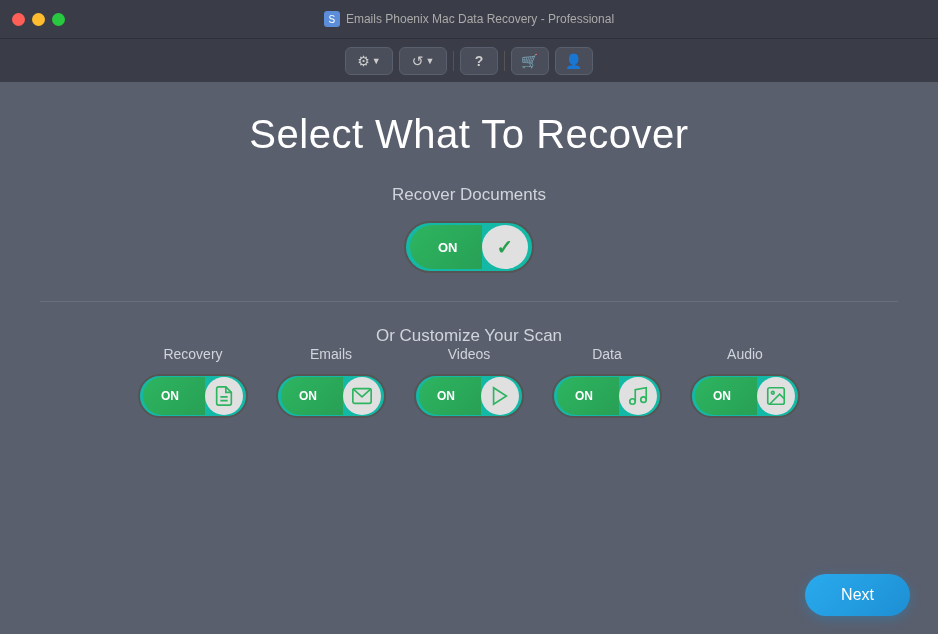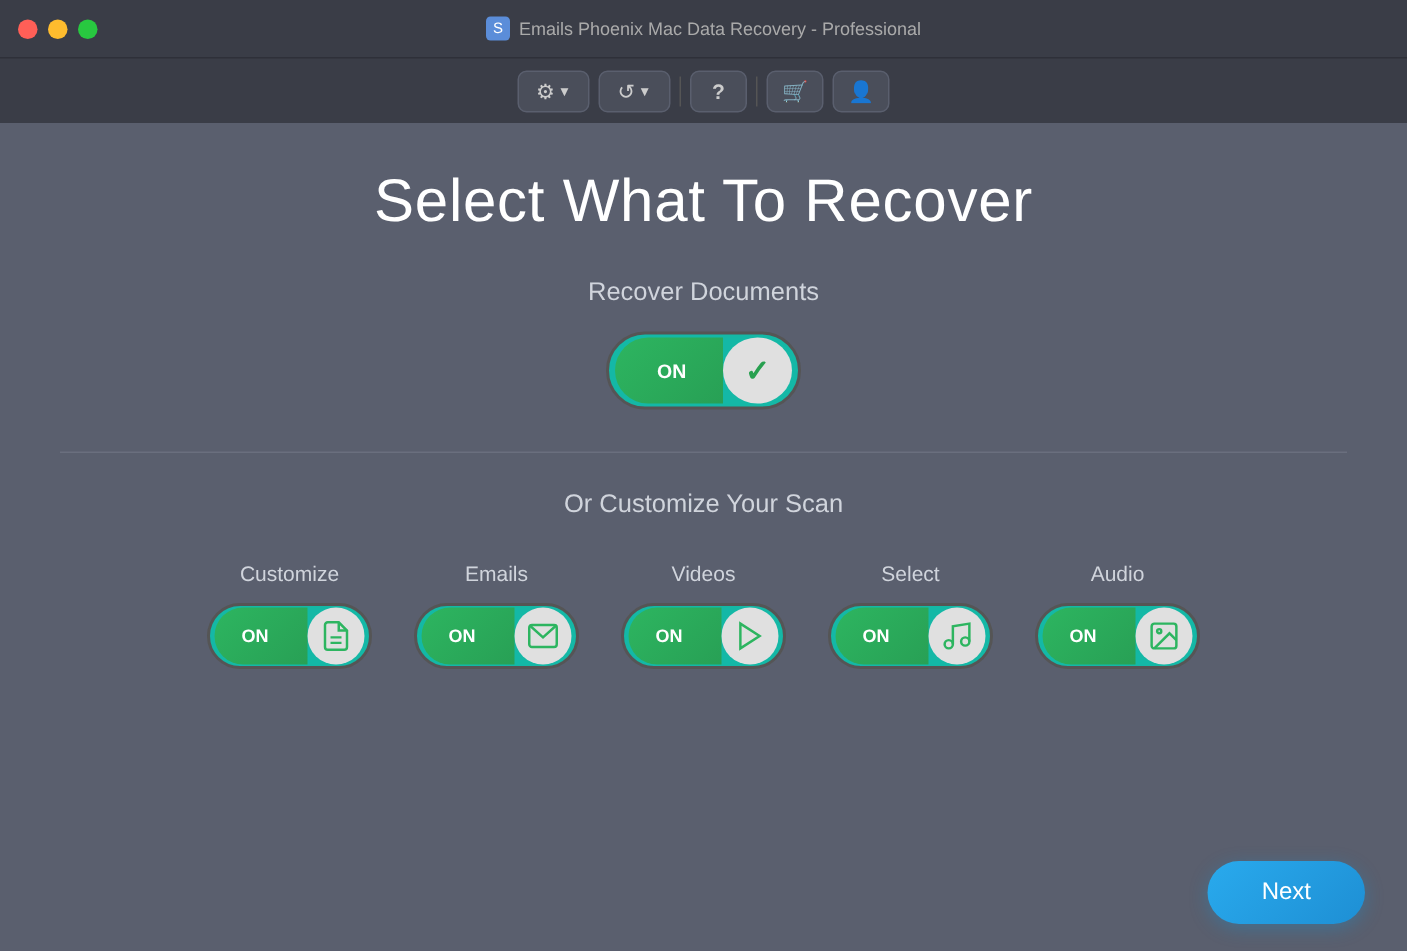--- a/index.html
+++ b/index.html
@@ -199,21 +199,20 @@
     .divider {
       width: 100%;
       height: 1px;
       background: #6a6f7e;
       margin-bottom: 24px;
     }
 
     .customize-label {
       color: #d0d4dc;
       font-size: 17px;
-      margin-bottom: 28px;
       font-weight: 400;
     }
 
     
     .categories {
       display: flex;
       gap: 28px;
       align-items: flex-start;
     }
 
@@ -336,21 +335,21 @@
     </div>
   </div>
 
   <div class="divider"></div>
 
   <span class="customize-label">Or Customize Your Scan</span>
 
   <div class="categories">
 
     <div class="category">
-      <span class="category-label">Customize</span>
+      <span class="category-label">Recovery</span>
       <div class="toggle small-toggle" style="display:flex; align-items:center; overflow:hidden;">
         <div class="toggle-label-area">
           <span class="toggle-label">ON</span>
         </div>
         <div class="toggle-knob">
           <svg class="icon-svg" viewBox="0 0 24 24" stroke="#2db560" fill="none" stroke-width="1.8">
             <path d="M14 2H6a2 2 0 0 0-2 2v16a2 2 0 0 0 2 2h12a2 2 0 0 0 2-2V8z"></path>
             <polyline points="14 2 14 8 20 8"></polyline>
             <line x1="8" y1="13" x2="16" y2="13"></line>
             <line x1="8" y1="17" x2="16" y2="17"></line>
@@ -382,21 +381,21 @@
         </div>
         <div class="toggle-knob">
           <svg class="icon-svg" viewBox="0 0 24 24" stroke="#2db560" fill="none" stroke-width="1.8">
             <polygon points="5 3 19 12 5 21 5 3"></polygon>
           </svg>
         </div>
       </div>
     </div>
 
     <div class="category">
-      <span class="category-label">Select</span>
+      <span class="category-label">Data</span>
       <div class="toggle small-toggle" style="display:flex; align-items:center; overflow:hidden;">
         <div class="toggle-label-area">
           <span class="toggle-label">ON</span>
         </div>
         <div class="toggle-knob">
           <svg class="icon-svg" viewBox="0 0 24 24" stroke="#2db560" fill="none" stroke-width="1.8">
             <path d="M9 18V5l12-2v13"></path>
             <circle cx="6" cy="18" r="3"></circle>
             <circle cx="18" cy="16" r="3"></circle>
           </svg>

